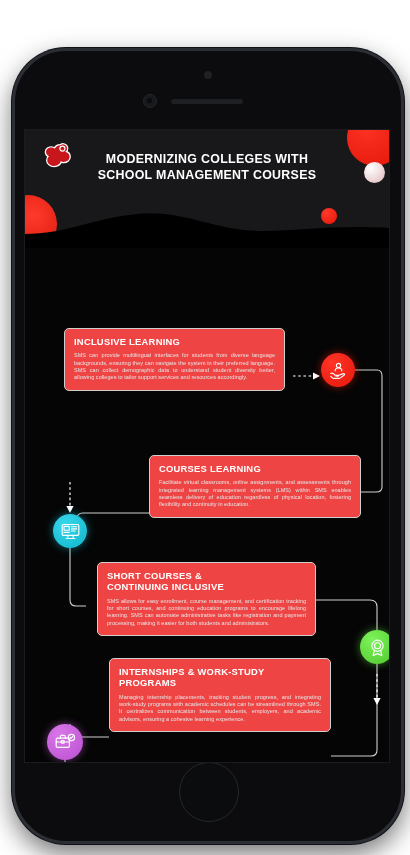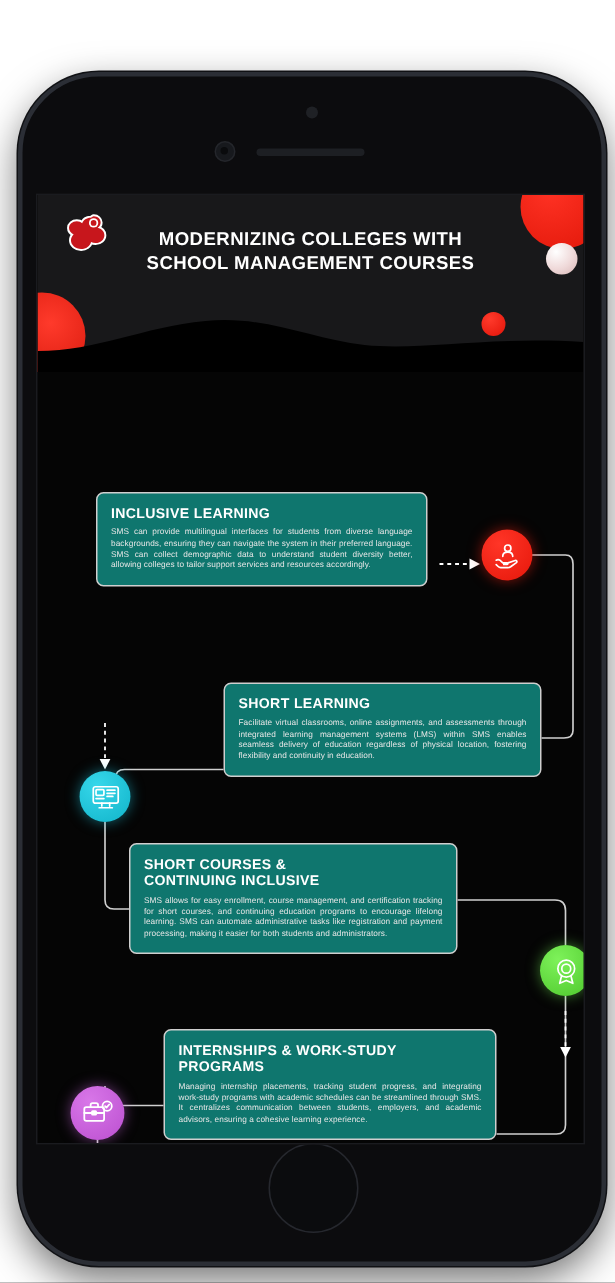--- a/index.html
+++ b/index.html
@@ -44,29 +44,29 @@
   .hdr-title{position:absolute;left:46px;top:22px;width:272px;text-align:center;
      color:#ffffff;font-weight:bold;font-size:12.4px;line-height:15.5px;letter-spacing:.3px;}
 
   .subtitle{position:absolute;left:24px;top:128px;width:316px;text-align:center;
      color:#f2f2f2;font-size:8.2px;line-height:10.6px;letter-spacing:.1px;}
 
   
   .flow{position:absolute;left:0;top:0;width:364px;height:632px;pointer-events:none;}
 
   
-  .card{position:absolute;background:#0f766e;border:1px solid #cfcfcf;border-radius:5px;
+  .card{position:absolute;background:#ef4444;border:1px solid #cfcfcf;border-radius:5px;
      box-sizing:border-box;padding:7px 9px 8px 9px;}
   .card h3{margin:0 0 5px 0;color:#ffffff;font-size:9.4px;font-weight:bold;line-height:11.4px;letter-spacing:.25px;}
   .card p{margin:0;color:#e6e6e6;font-size:5.5px;line-height:7.3px;text-align:justify;letter-spacing:.05px;}
 
   #card1{left:39px;top:198px;width:221px;}
   #card2{left:124px;top:325px;width:212px;}
-  #card3{left:61px;top:432px;width:219px;}
-  #card4{left:84px;top:556px;width:222px;}
+  #card3{left:72px;top:432px;width:219px;}
+  #card4{left:84px;top:528px;width:222px;}
 
   
   .ic{position:absolute;border-radius:50%;display:flex;align-items:center;justify-content:center;}
   .ic svg{display:block;}
   #ic-red{left:296px;top:223px;width:34px;height:34px;
      background:radial-gradient(circle at 35% 28%,#ff3527,#e6170a);
      box-shadow:0 0 9px rgba(240,30,15,.55);}
   #ic-teal{left:28px;top:384px;width:34px;height:34px;
      background:radial-gradient(circle at 35% 28%,#36d7ea,#11b4ca);
      box-shadow:0 0 9px rgba(30,200,225,.5);}
@@ -152,21 +152,21 @@
           <path d="M36.4,654 L40,661 L43.6,654 Z"></path>
         </g>
       </svg>
 
       <div class="card" id="card1">
         <h3>INCLUSIVE LEARNING</h3>
         <p>SMS can provide multilingual interfaces for students from diverse language backgrounds, ensuring they can navigate the system in their preferred language. SMS can collect demographic data to understand student diversity better, allowing colleges to tailor support services and resources accordingly.</p>
       </div>
 
       <div class="card" id="card2">
-        <h3>SHORT LEARNING</h3>
+        <h3>COURSES LEARNING</h3>
         <p>Facilitate virtual classrooms, online assignments, and assessments through integrated learning management systems (LMS) within SMS enables seamless delivery of education regardless of physical location, fostering flexibility and continuity in education.</p>
       </div>
 
       <div class="card" id="card3">
         <h3>
           <span>SHORT COURSES &amp;</span><br>
           <span>CONTINUING INCLUSIVE</span>
         </h3>
         <p>SMS allows for easy enrollment, course management, and certification tracking for short courses, and continuing education programs to encourage lifelong learning. SMS can automate administrative tasks like registration and payment processing, making it easier for both students and administrators.</p>
       </div>

